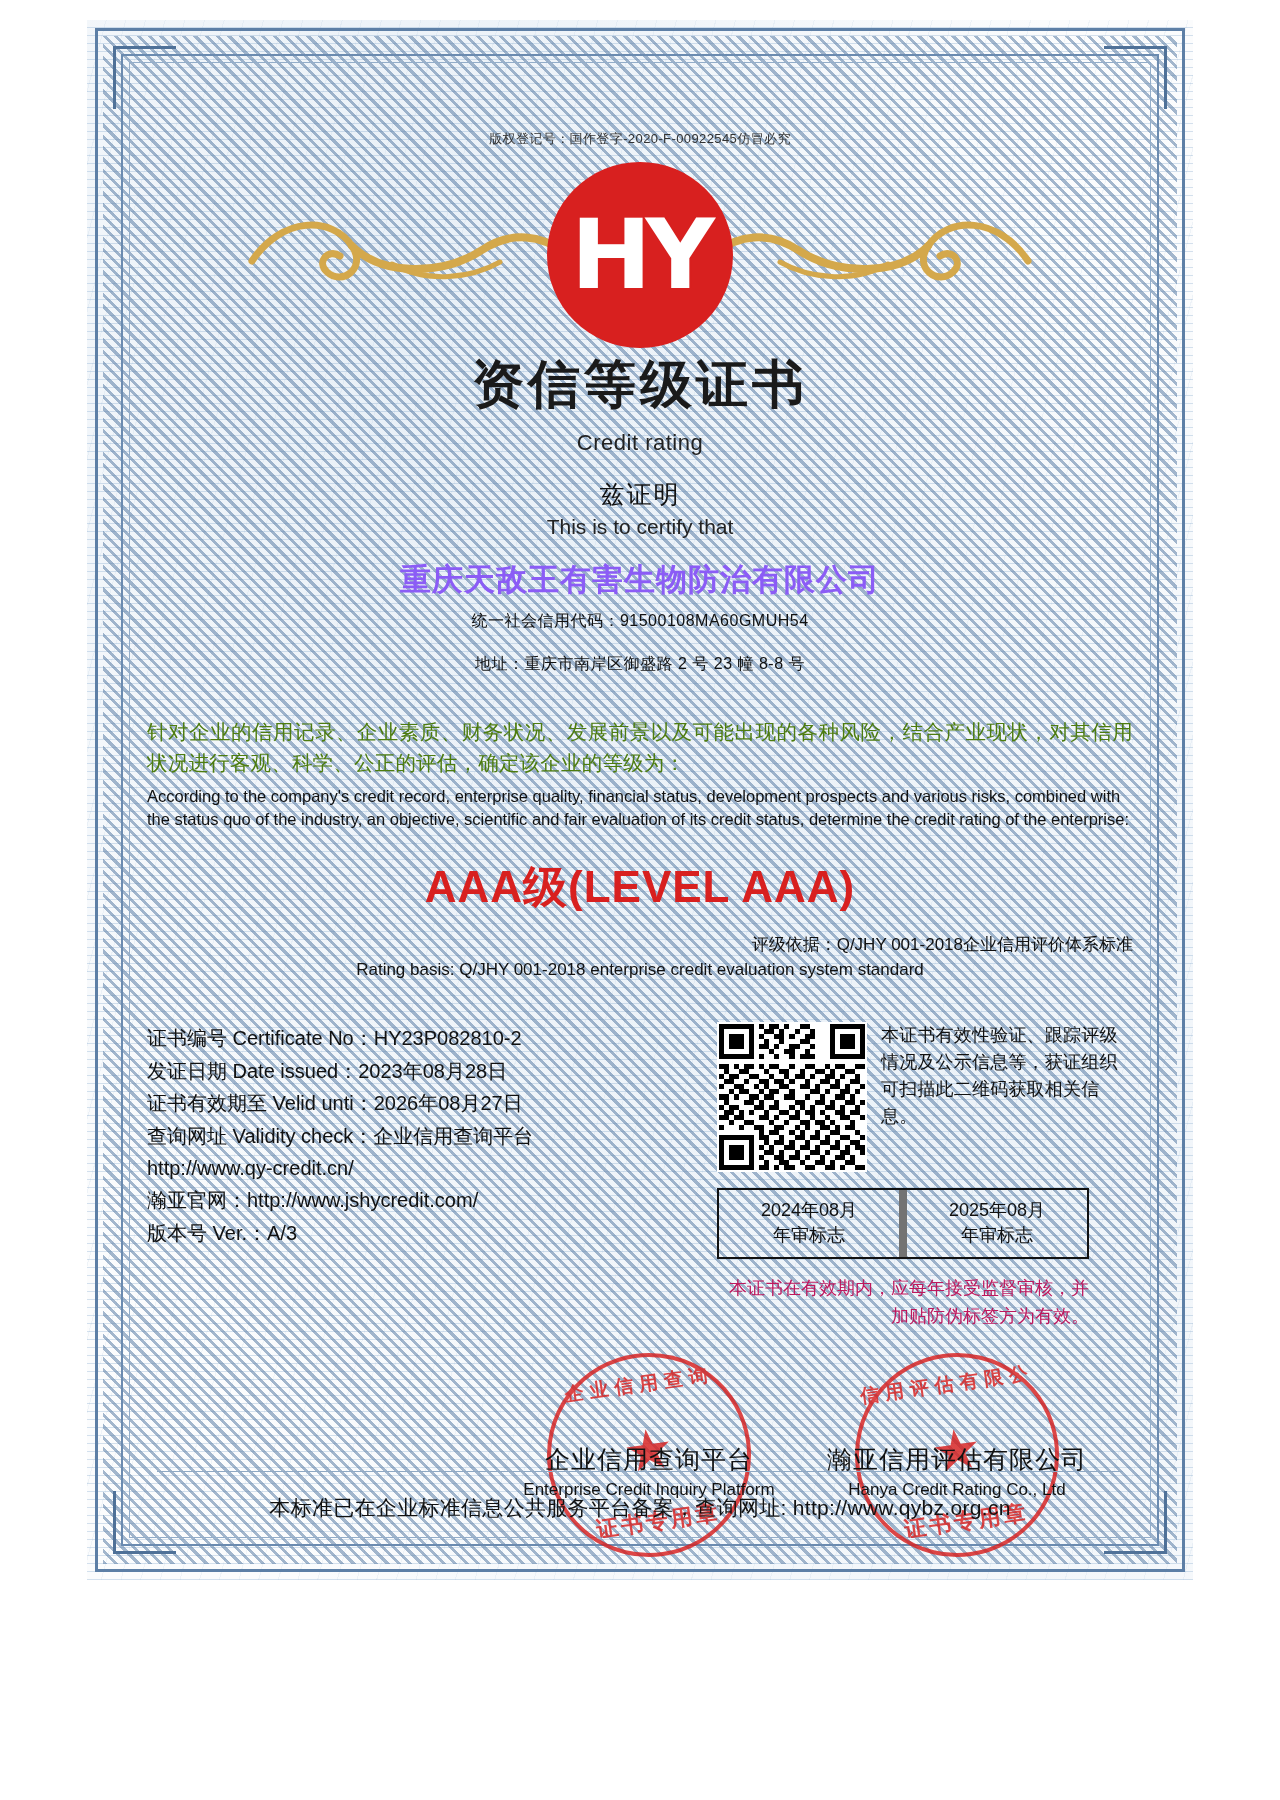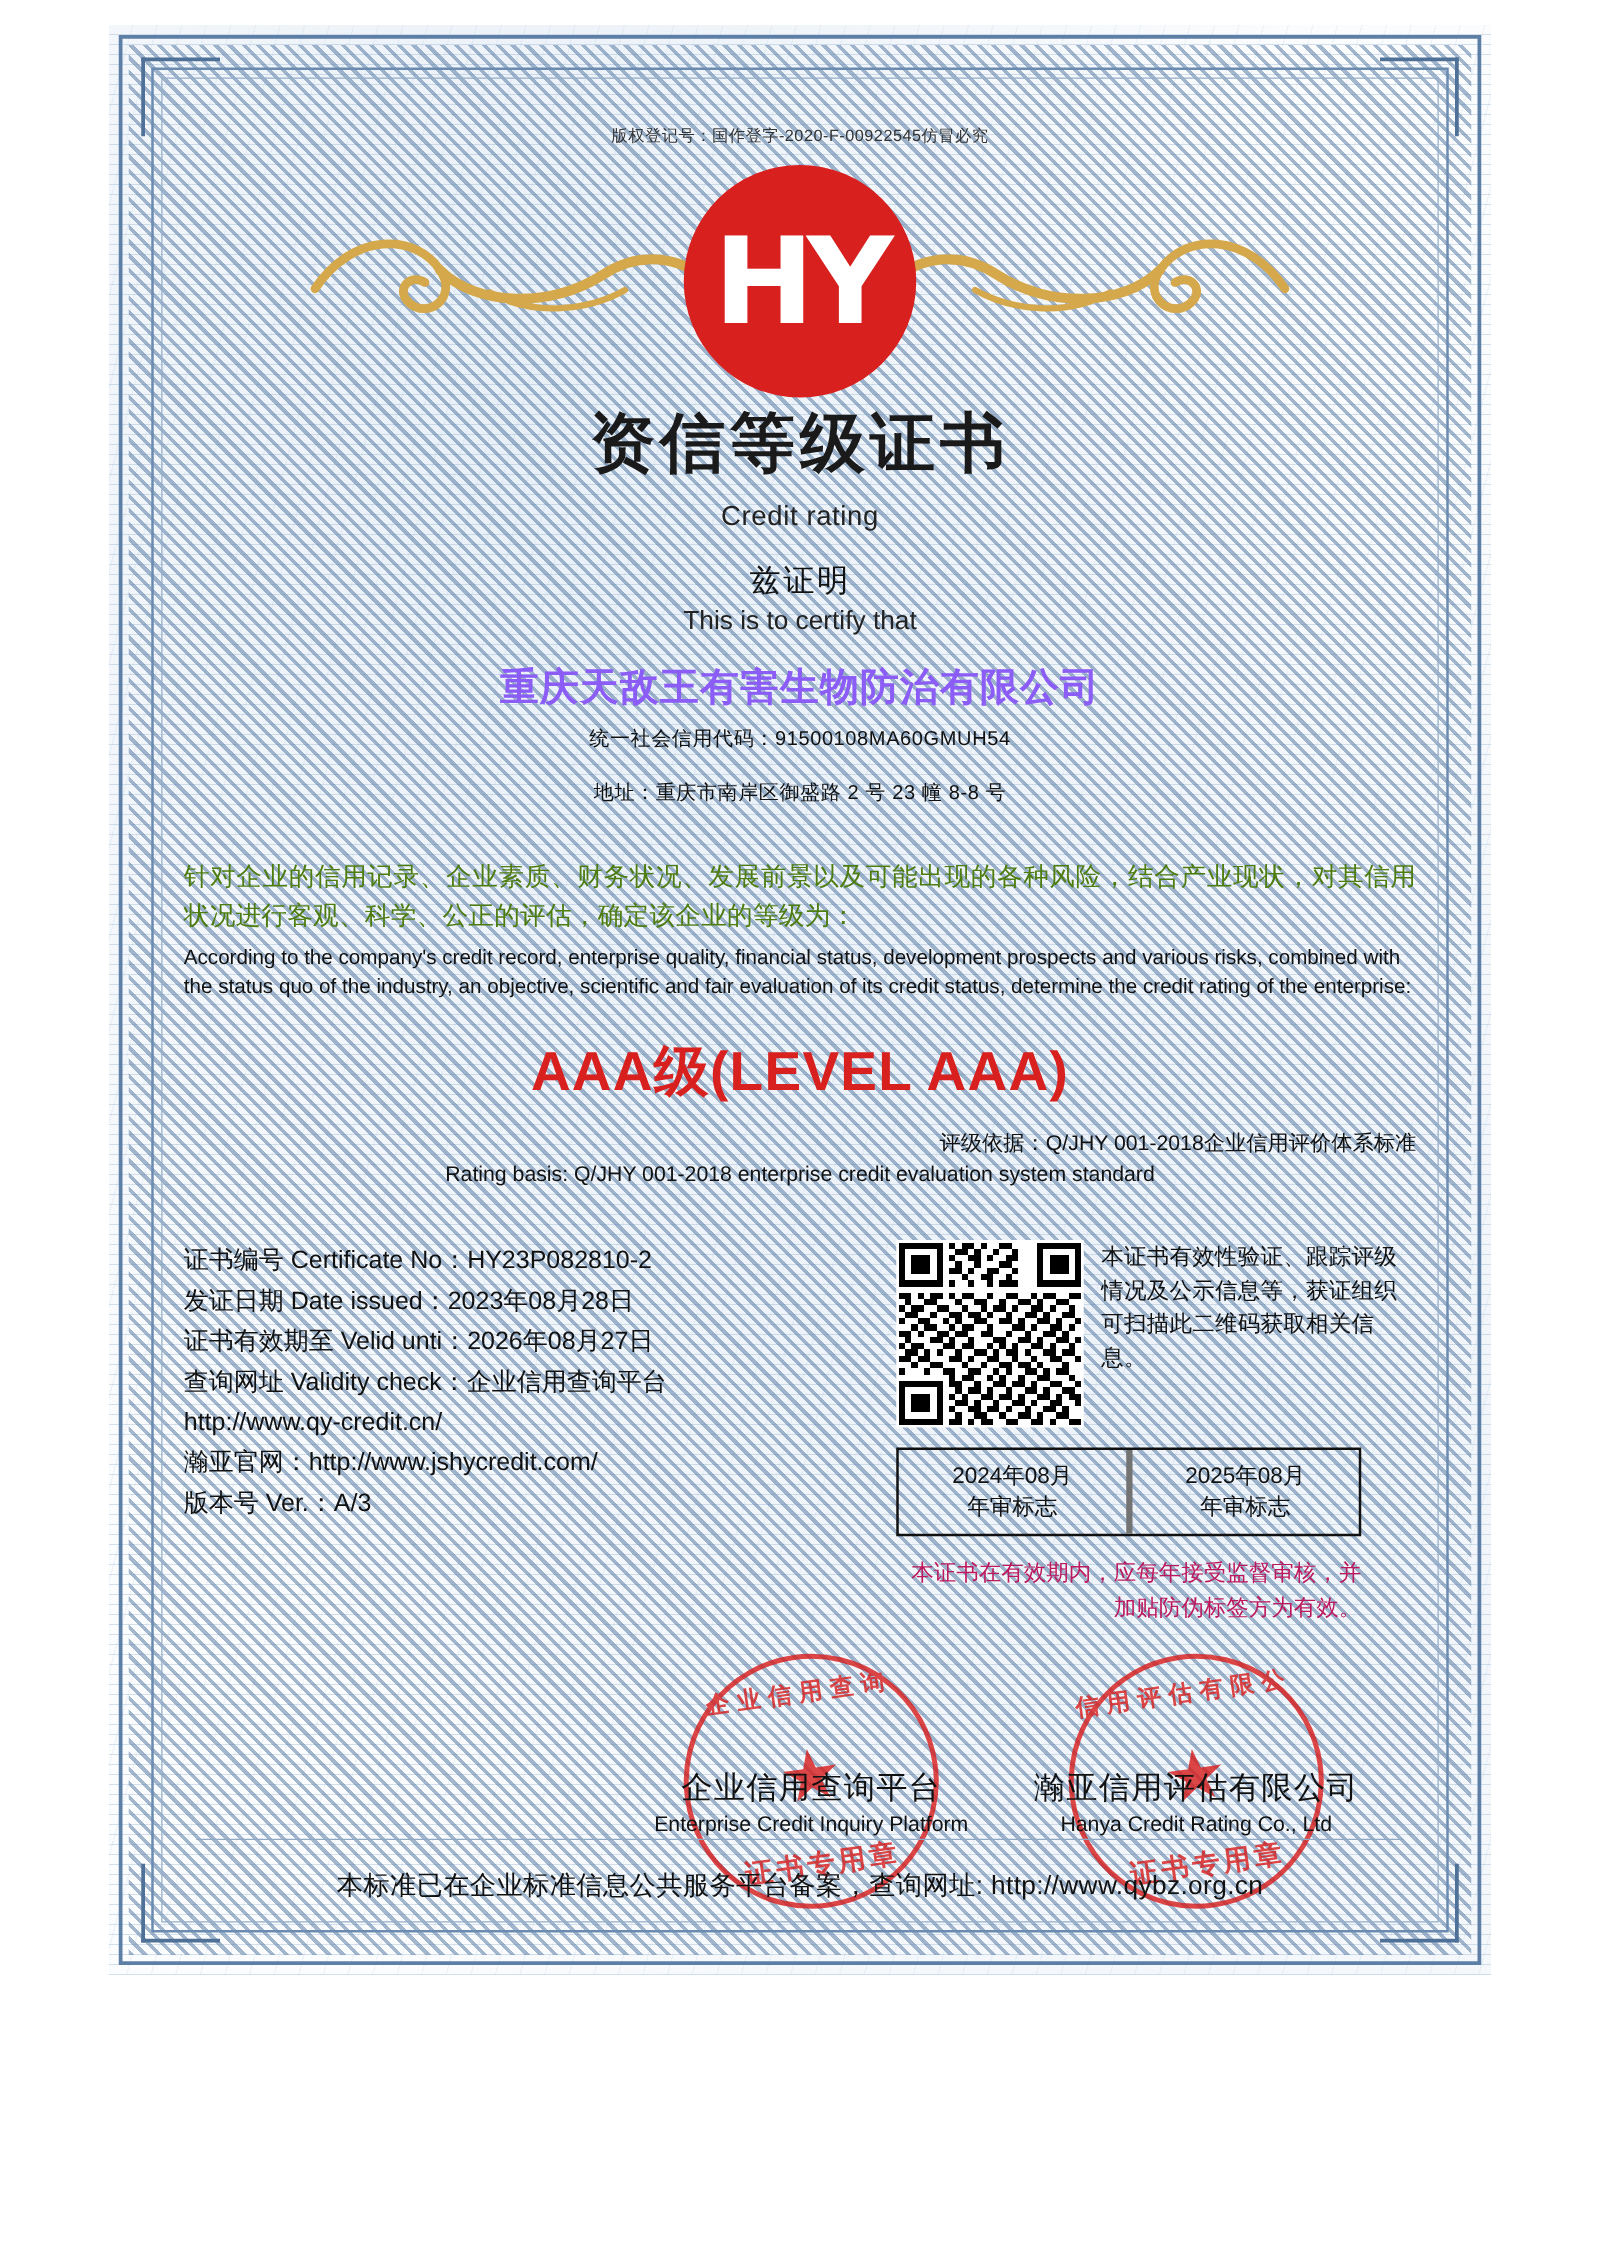--- a/index.html
+++ b/index.html
@@ -90,21 +90,21 @@
     position: absolute;
     left: 60px; top: 56px; right: 60px; bottom: 52px;
   }
 
   
   .copyright {
     text-align: center;
     font-size: 13px;
     color: #333;
     letter-spacing: .4px;
-    margin-top: 24px;
+    margin-top: 54px;
   }
 
   
   .logo-row {
     position: relative;
     height: 190px;
     margin-top: 6px;
   }
   .flourish {
     position: absolute;
@@ -261,21 +261,21 @@
     width: 368px;
   }
   .annual-box {
     flex: 1;
     text-align: center;
     padding: 8px 0 10px 0;
     font-size: 18px;
     color: #111;
     line-height: 1.35;
   }
-  .annual-box + .annual-box { border-left: 5px solid #737373; }
+  .annual-box + .annual-box { border-left: 8px solid #737373; }
   .annual-note {
     font-size: 18px;
     color: #be185d;
     line-height: 1.55;
     margin-top: 16px;
     text-align: right;
     width: 372px;
   }
 
   

